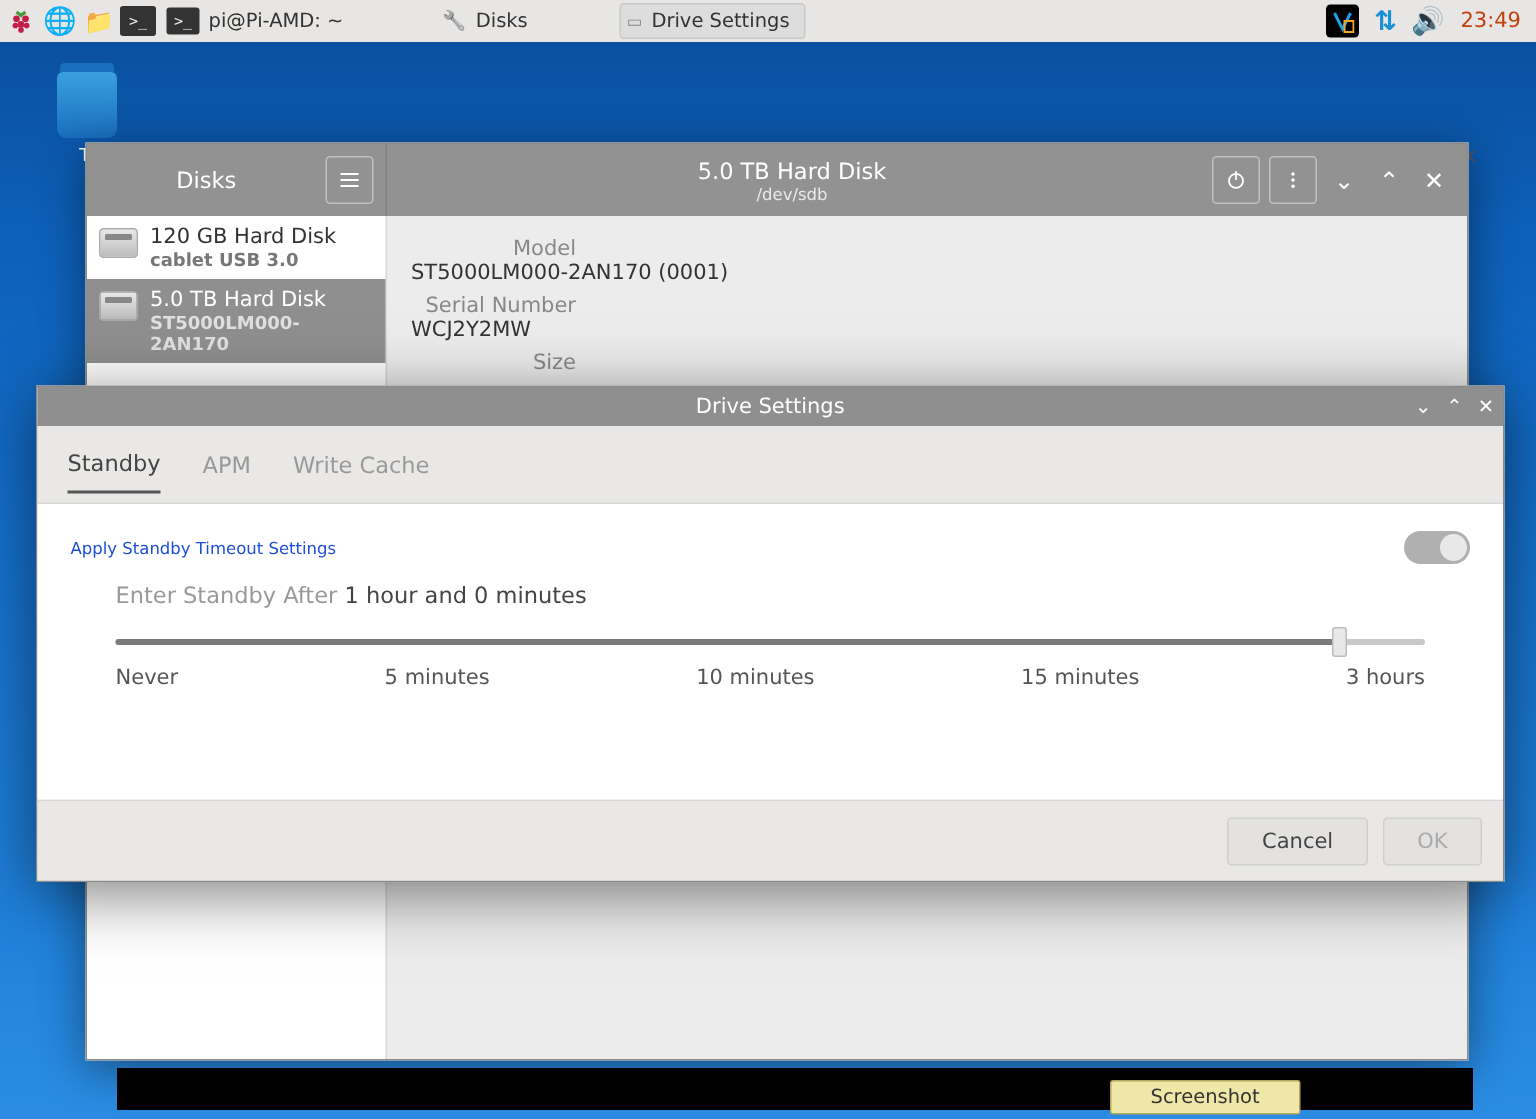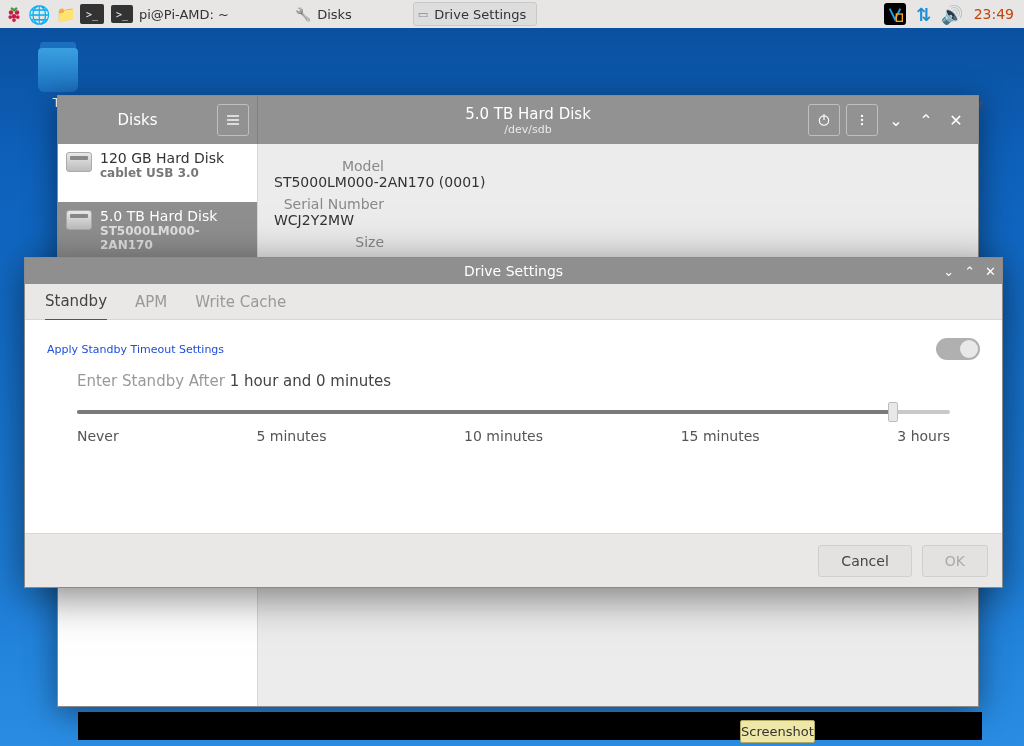--- a/index.html
+++ b/index.html
@@ -36,61 +36,61 @@
   .hb-center { flex:1; display:flex; flex-direction:column; align-items:center; justify-content:center; }
   .hb-center .t1 { font-size:15px; }
   .hb-center .t2 { font-size:11px; opacity:.8; }
   .hb-right { display:flex; align-items:center; gap:6px; padding:0 10px; }
   .icon-btn { width:32px; height:32px; border:1px solid #bfbfbf; border-radius:3px; display:flex; align-items:center; justify-content:center; cursor:pointer; }
   .icon-btn svg { width:14px; height:14px; fill:#fff; }
   .caret-plain { width:24px; height:24px; display:flex; align-items:center; justify-content:center; color:#fff; cursor:pointer; }
 
   .disks-body { flex:1; display:flex; min-height:0; }
   .sidebar { width:200px; background:#fff; border-right:1px solid #d7d7d7; }
-  .drive-item { padding:6px 8px 22px 8px; display:flex; gap:8px; cursor:pointer; }
+  .drive-item { padding:6px 8px 6px 8px; display:flex; gap:8px; cursor:pointer; }
   .drive-item .dicon { width:26px; height:20px; background:linear-gradient(#e8e8e8,#bcbcbc); border:1px solid #aaa; border-radius:3px; margin-top:2px; flex-shrink:0; position:relative; }
   .drive-item .dicon::after { content:""; position:absolute; left:3px; right:3px; top:3px; height:4px; background:#888; border-radius:1px; }
   .drive-item .d1 { font-size:14px; color:#333; }
   .drive-item .d2 { font-size:12px; color:#777;font-weight:bold; }
   .drive-item.sel { background:#8f8f8f; }
   .drive-item.sel .d1 { color:#fff; }
   .drive-item.sel .d2 { color:#e0e0e0; }
 
   .detail { flex:1; background:#ececec; padding:14px 16px; font-size:14px; color:#333; }
   .row { display:flex; margin-bottom:6px;flex-direction:column; }
   .row .lab { width:110px; text-align:right; color:#888; margin-right:10px; }
   .row .val { color:#333; }
 
   
   .win-settings { position:absolute; top:257px; left:24px; width:979px; height:331px; background:#fff; box-shadow:0 8px 40px rgba(0,0,0,.5); border:1px solid #8a8a8a; display:flex; flex-direction:column; }
   .ws-title { height:26px; background:#8f8f8f; color:#fff; display:flex; align-items:center; justify-content:center; font-size:14px; position:relative; }
   .ws-title .wctl { position:absolute; right:6px; display:flex; gap:10px; }
   .ws-title .wctl span { cursor:pointer; font-size:13px; }
-  .ws-tabs { height:36px; background:#e9e8e6; display:flex; align-items:center; gap:28px; padding:0 20px; border-bottom:1px solid #d7d7d7; }
+  .ws-tabs { height:52px; background:#e9e8e6; display:flex; align-items:center; gap:28px; padding:0 20px; border-bottom:1px solid #d7d7d7; }
   .ws-tab { font-size:15px; color:#999; cursor:pointer; padding:9px 0; }
   .ws-tab.active { color:#444; border-bottom:2px solid #555; }
   .ws-body { flex:1; background:#fff; padding:18px 22px 0 22px; position:relative; }
   .ws-head { display:flex; align-items:center; }
   .ws-head h4 { font-size:11px; color:#1d4ed8; font-weight:normal; }
   .toggle { margin-left:auto; width:44px; height:22px; background:#b0b0b0; border-radius:11px; position:relative; cursor:pointer; }
   .toggle::after { content:""; position:absolute; right:2px; top:2px; width:18px; height:18px; background:#e8e8e8; border-radius:50%; }
   .standby-line { margin:12px 0 0 30px; font-size:15px; color:#444; }
   .standby-line .lbl { color:#999; }
   .slider-wrap { margin:20px 30px 0 30px; position:relative; }
   .track { height:4px; background:#c9c9c9; border-radius:2px; position:relative; }
   .track .fill { position:absolute; left:0; top:0; bottom:0; width:93.5%; background:#7a7a7a; border-radius:2px; }
   .thumb { position:absolute; top:-8px; left:93.5%; width:10px; height:20px; background:#e8e8e8; border:1px solid #bcbcbc; border-radius:2px; transform:translateX(-50%); cursor:pointer; }
   .ticks { display:flex; justify-content:space-between; margin-top:14px; font-size:14px; color:#555; }
   .ws-footer { height:54px; background:#e9e8e6; border-top:1px solid #d7d7d7; display:flex; align-items:center; justify-content:flex-end; gap:10px; padding:12px 14px; }
   .btn { padding:7px 22px; background:#e3e2e0; border:1px solid #cfcfcf; border-radius:3px; font-size:14px; color:#444; cursor:pointer; }
   .btn.disabled { color:#aaa; cursor:default; }
 
   
   .blackbar { position:absolute; left:78px; right:42px; top:712px; height:28px; background:#000; }
-  .screenshot-tip { position:absolute; left:740px; top:720px; background:#efe7a7; border:1px solid #b0a85f; padding:3px 0; font-size:13px; color:#333; border-radius:2px; }
+  .screenshot-tip { position:absolute; left:740px; top:720px; background:#efe7a7; border:1px solid #b0a85f; padding:3px 26px; font-size:13px; color:#333; border-radius:2px; }
 
   .close-x { position:absolute; top:95px; right:30px; width:18px; height:18px; color:#555; font-size:14px; display:flex; align-items:center; justify-content:center; cursor:pointer; }
 
 </style>
 </head>
 <body>
 
 <div class="taskbar">
   <div class="tbicon raspberry">
     <svg viewBox="0 0 24 24">

